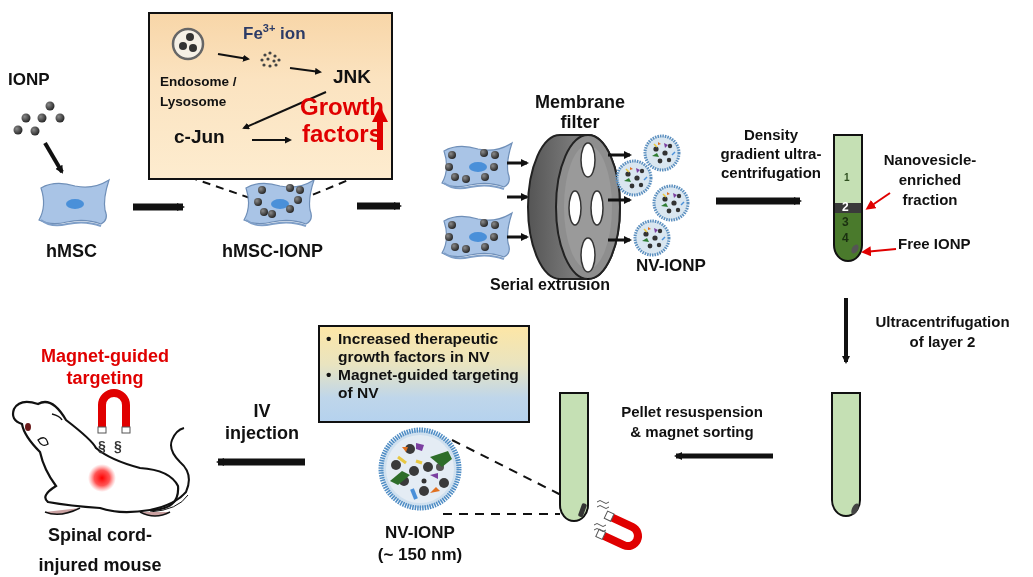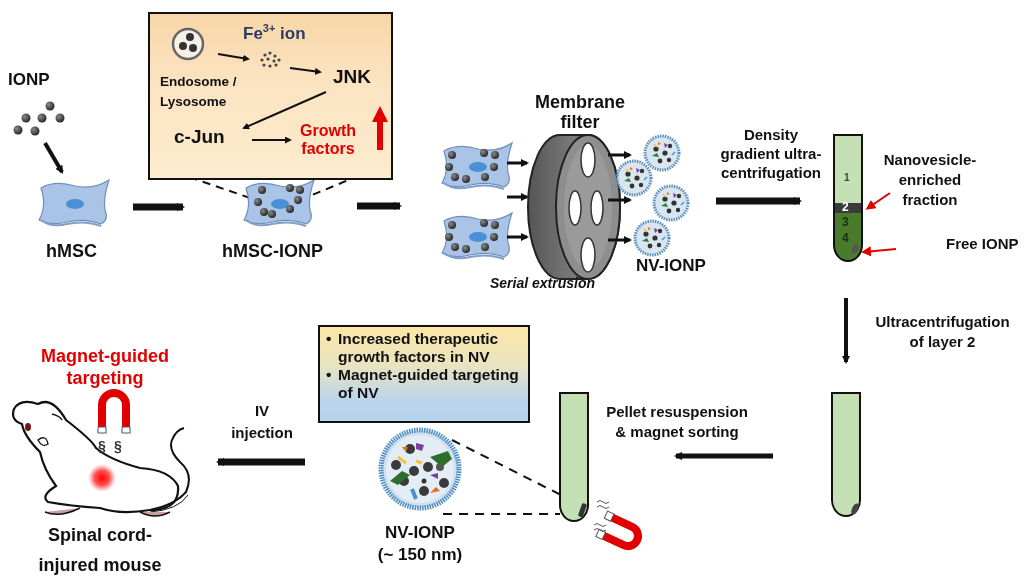--- a/index.html
+++ b/index.html
@@ -248,60 +248,60 @@
     <g>
       <rect x="229" y="108" width="6" height="30" fill="#e00000"></rect>
       <path d="M224,110 L232,94 L240,110 z" fill="#e00000"></path>
     </g>
   </svg>
   <div class="lbl navy" style="left:93px;top:8px;font-size:17px;"><span>Fe</span><sup style="font-size:11px">3+</sup><span> ion</span></div>
   <div class="lbl" style="left:10px;top:58px;font-size:13.5px;text-align:left;line-height:20px;white-space:pre">Endosome /
 Lysosome</div>
   <div class="lbl" style="left:183px;top:52px;font-size:19px;">JNK</div>
   <div class="lbl" style="left:24px;top:112px;font-size:19px;">c-Jun</div>
-  <div class="lbl red" style="left:150px;top:108px;font-size:16px;white-space:pre">Growth
+  <div class="lbl red" style="left:150px;top:80px;font-size:24px;white-space:pre">Growth
 factors</div>
 </div>
 
 <div class="lbl" style="left:8px;top:70px;font-size:17px;">IONP</div>
 <div class="lbl" style="left:46px;top:241px;font-size:18px;">hMSC</div>
 <div class="lbl" style="left:222px;top:241px;font-size:18px;text-align:center;">hMSC-IONP</div>
 <div class="lbl" style="left:525px;top:92px;width:110px;font-size:18px;white-space:pre">Membrane
 filter</div>
-<div class="lbl" style="left:490px;top:276px;font-size:14px;font-style:italic;">Serial extrusion</div>
+<div class="lbl" style="left:490px;top:276px;font-size:16px;">Serial extrusion</div>
 <div class="lbl" style="left:636px;top:256px;font-size:17px;">NV-IONP</div>
 <div class="lbl" style="left:716px;top:125px;width:110px;font-size:15px;line-height:19px;white-space:pre">Density
 gradient ultra-
 centrifugation</div>
 <div class="lbl" style="left:870px;top:150px;width:120px;font-size:15px;line-height:20px;white-space:pre">Nanovesicle-
 enriched
 fraction</div>
-<div class="lbl" style="left:898px;top:236px;font-size:15px;margin-left:48px;">Free IONP</div>
+<div class="lbl" style="left:898px;top:236px;font-size:15px;">Free IONP</div>
 
 <div class="lbl" style="left:844px;top:172px;font-size:10px;color:#2f4f1f">1</div>
 <div class="lbl" style="left:842px;top:201px;font-size:12px;color:#fff">2</div>
 <div class="lbl" style="left:842px;top:216px;font-size:12px;color:#1a2f10">3</div>
 <div class="lbl" style="left:842px;top:232px;font-size:12px;color:#1a2f10">4</div>
 
 <div class="lbl" style="left:860px;top:312px;width:165px;font-size:15px;line-height:20px;white-space:pre">Ultracentrifugation
 of layer 2</div>
-<div class="lbl" style="left:597px;top:402px;width:160px;font-size:15px;line-height:20px;white-space:pre">Pellet resuspension
+<div class="lbl" style="left:612px;top:402px;width:160px;font-size:15px;line-height:20px;white-space:pre">Pellet resuspension
 &amp; magnet sorting</div>
 
 <div id="infobox">
   <div class="item">
     <span class="bul">•</span>
     <span>Increased therapeutic growth factors in NV</span>
   </div>
   <div class="item">
     <span class="bul">•</span>
     <span>Magnet-guided targeting of NV</span>
   </div>
 </div>
 
 <div class="lbl" style="left:370px;top:522px;width:100px;font-size:17px;line-height:22px;white-space:pre">NV-IONP
 (~ 150 nm)</div>
-<div class="lbl" style="left:222px;top:400px;width:80px;font-size:15px;line-height:22px;white-space:pre">IV
+<div class="lbl" style="left:222px;top:400px;width:80px;font-size:18px;line-height:22px;white-space:pre">IV
 injection</div>
 <div class="lbl red" style="left:20px;top:345px;width:170px;font-size:18px;line-height:22px;white-space:pre">Magnet-guided
 targeting</div>
 <div class="lbl" style="left:20px;top:520px;width:160px;font-size:18px;line-height:30px;white-space:pre">Spinal cord-
 injured mouse</div>
 
 </body></html>

